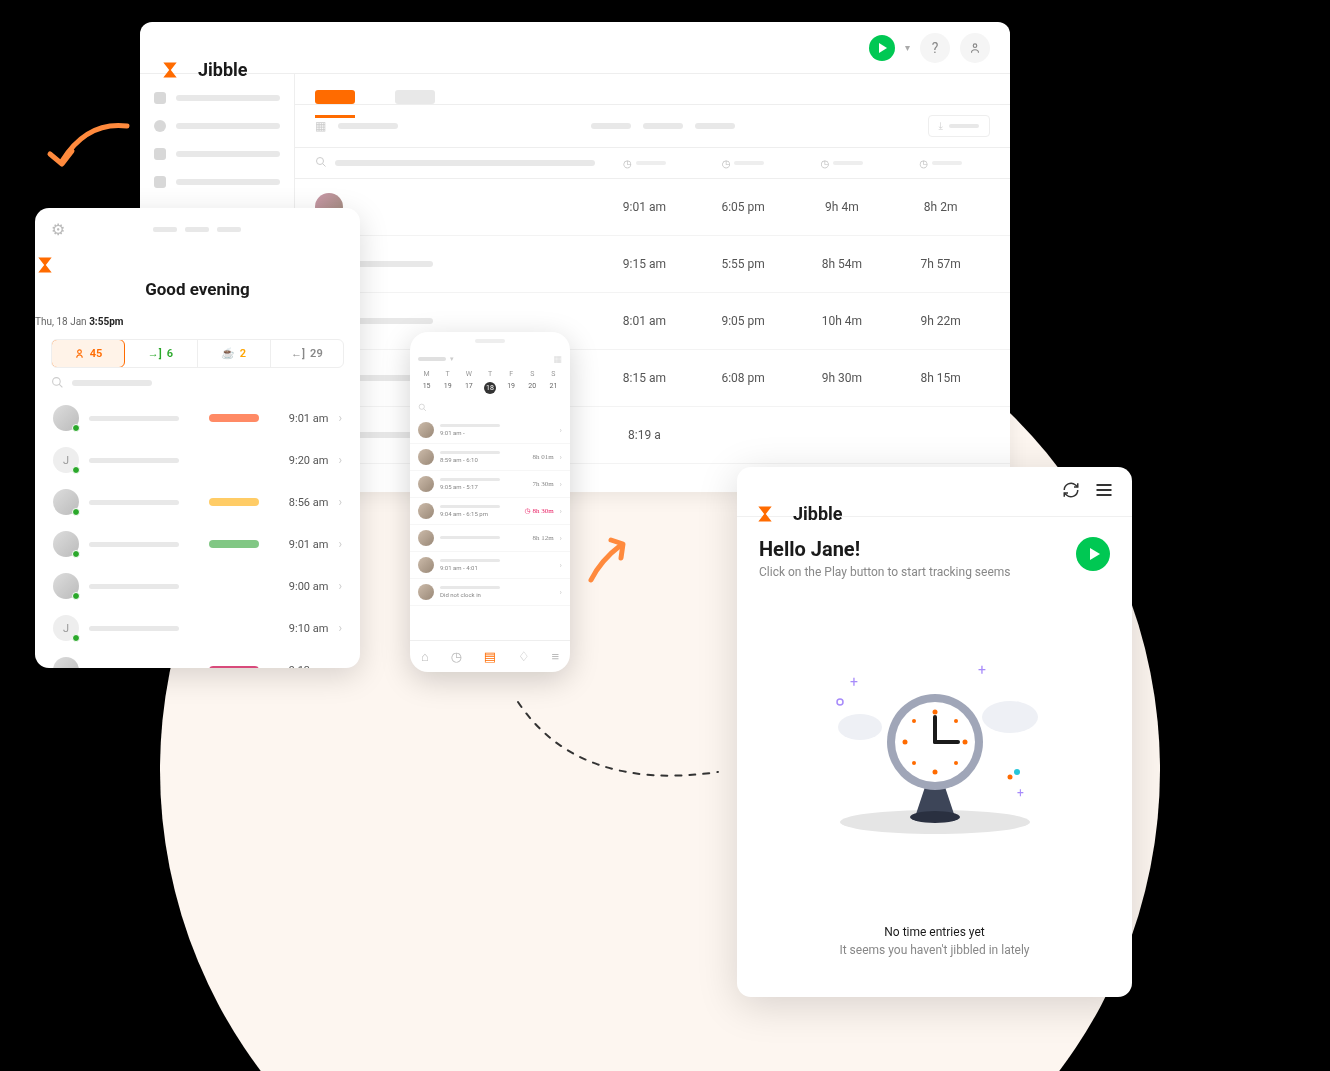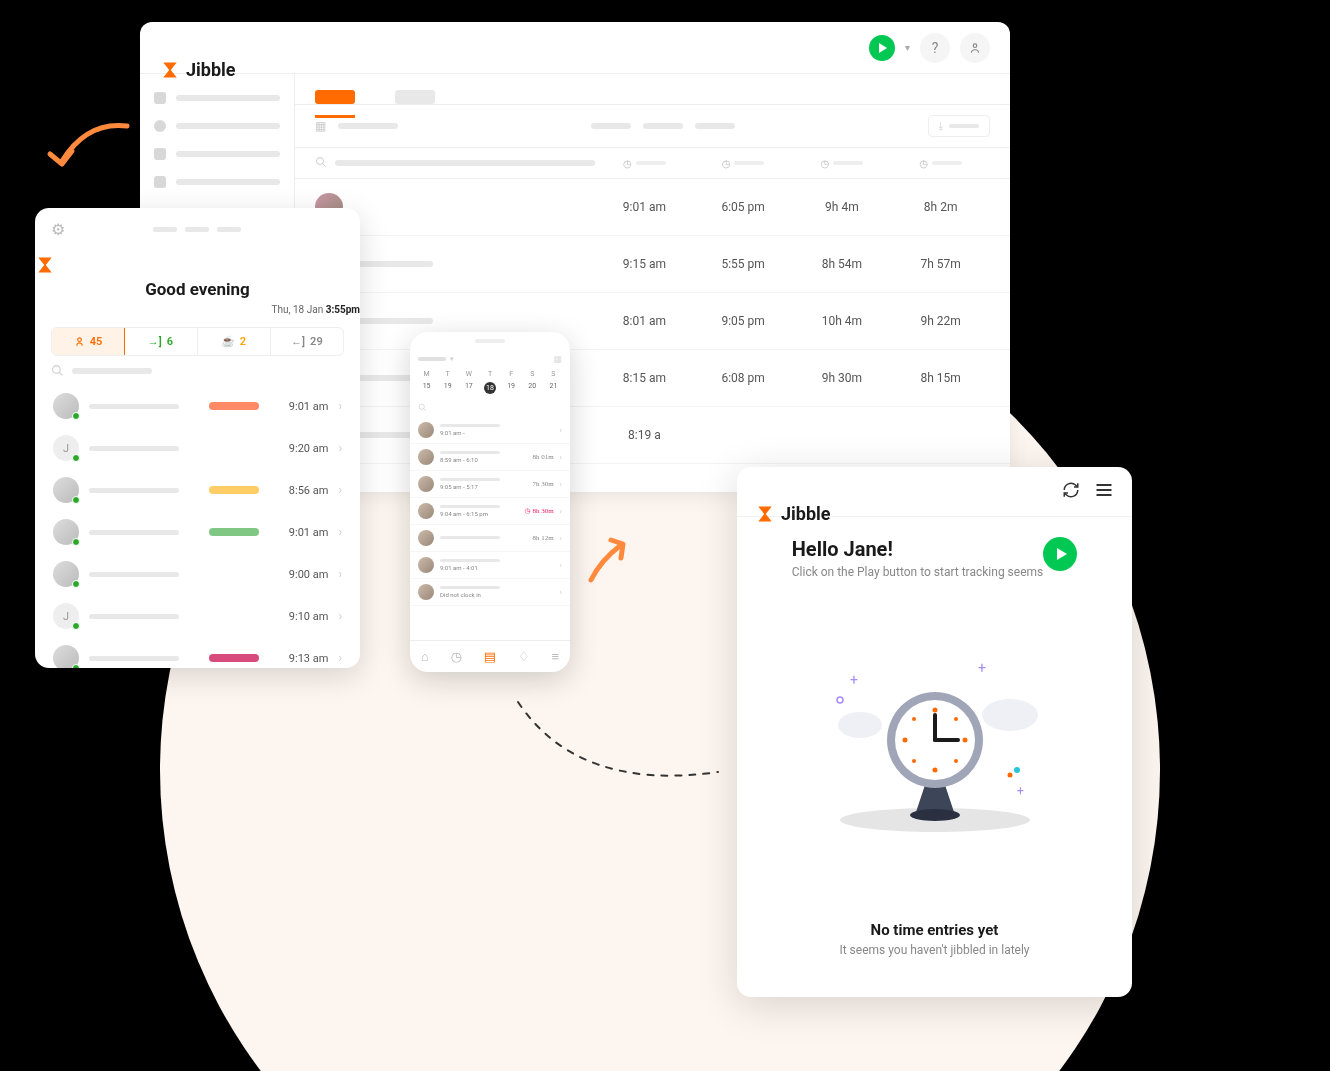--- a/index.html
+++ b/index.html
@@ -37,21 +37,21 @@
   height: 52px;
   border-bottom: 1px solid #eee;
   display: flex;
   align-items: center;
   padding: 0 20px;
   justify-content: space-between;
 }
 .logo {
   display: flex;
   align-items: center;
-  gap: 6px;
+  gap: 18px;
   font-weight: 700;
   font-size: 18px;
   color: #1a1a1a;
   margin-top: 44px;
 }
 .logo-icon {
   width: 20px;
   height: 20px;
   position: relative;
 }
@@ -197,21 +197,21 @@
   display: flex;
   align-items: center;
   padding: 0 16px 8px 16px;
   gap: 10px;
 }
 .gear-icon { color: #bbb; font-size: 16px; cursor: pointer; }
 .tablet-skel-bars { display: flex; gap: 8px; margin-left: auto; margin-right: auto; }
 .tablet-skel-bars div { width: 24px; height: 5px; background: #e8e8e8; border-radius: 2px; }
 .tablet-logo { text-align: center; padding: 8px 0 4px 0; }
 .tablet-greeting { text-align: center; font-weight: 700; font-size: 17px; color: #1a1a1a; }
-.tablet-date { text-align: right; font-size: 10px; color: #666; margin-top: 5px; }
+.tablet-date { text-align: left; font-size: 10px; color: #666; margin-top: 17px; }
 .tablet-date b { color: #222; }
 .status-tabs {
   display: flex;
   margin: 12px 16px 0 16px;
   border: 1px solid #eee;
   border-radius: 6px;
   overflow: hidden;
 }
 .status-tab {
   flex: 1;
@@ -220,21 +220,21 @@
   font-size: 11px;
   font-weight: 600;
   border-right: 1px solid #eee;
   cursor: pointer;
   display: flex;
   align-items: center;
   justify-content: center;
   gap: 5px;
 }
 .status-tab:last-child { border-right: none; }
-.status-tab.active { background: #fff3e8; color: #ff6b00; border: 1px solid #ff6b00; margin: -1px; border-radius: 0; }
+.status-tab.active { background: #fff3e8; color: #ff6b00; border: 1px solid #ff6b00; margin: -1px; border-radius: 6px; }
 .status-tab.green { color: #2aa82a; }
 .status-tab.orange { color: #ffa500; }
 .status-tab.gray { color: #888; }
 .tablet-search {
   padding: 8px 16px;
   display: flex;
   align-items: center;
   gap: 8px;
   color: #ccc;
 }
@@ -397,21 +397,21 @@
 }
 .widget-header-right {
   display: flex;
   align-items: center;
   gap: 14px;
 }
 .refresh-icon, .menu-icon { color: #444; font-size: 18px; cursor: pointer; }
 .widget-hello {
   padding: 20px 22px 0 22px;
   display: flex;
-  justify-content: center;
+  justify-content: space-between;
   align-items: flex-start;
 }
 .hello-text h2 { font-size: 20px; font-weight: 700; color: #1a1a1a; }
 .hello-text p { font-size: 12px; color: #888; margin-top: 4px; }
 .play-btn-lg {
   width: 34px;
   height: 34px;
   border-radius: 50%;
   background: #00c853;
   display: flex;
@@ -428,21 +428,21 @@
   margin-left: 3px;
 }
 .widget-illustration {
   flex: 1;
   display: flex;
   align-items: center;
   justify-content: center;
   position: relative;
 }
 .widget-footer-text { text-align: center; padding-bottom: 40px; }
-.widget-footer-text h3 { font-size: 15px; font-weight: 700; color: #1a1a1a; }
+.widget-footer-text h3 { font-size: 12px; font-weight: 400; color: #1a1a1a; }
 .widget-footer-text p { font-size: 12px; color: #888; margin-top: 4px; }
 
 
 .arrow1 {
   position: absolute;
   top: 116px;
   left: 42px;
   width: 90px;
   height: 70px;
 }

